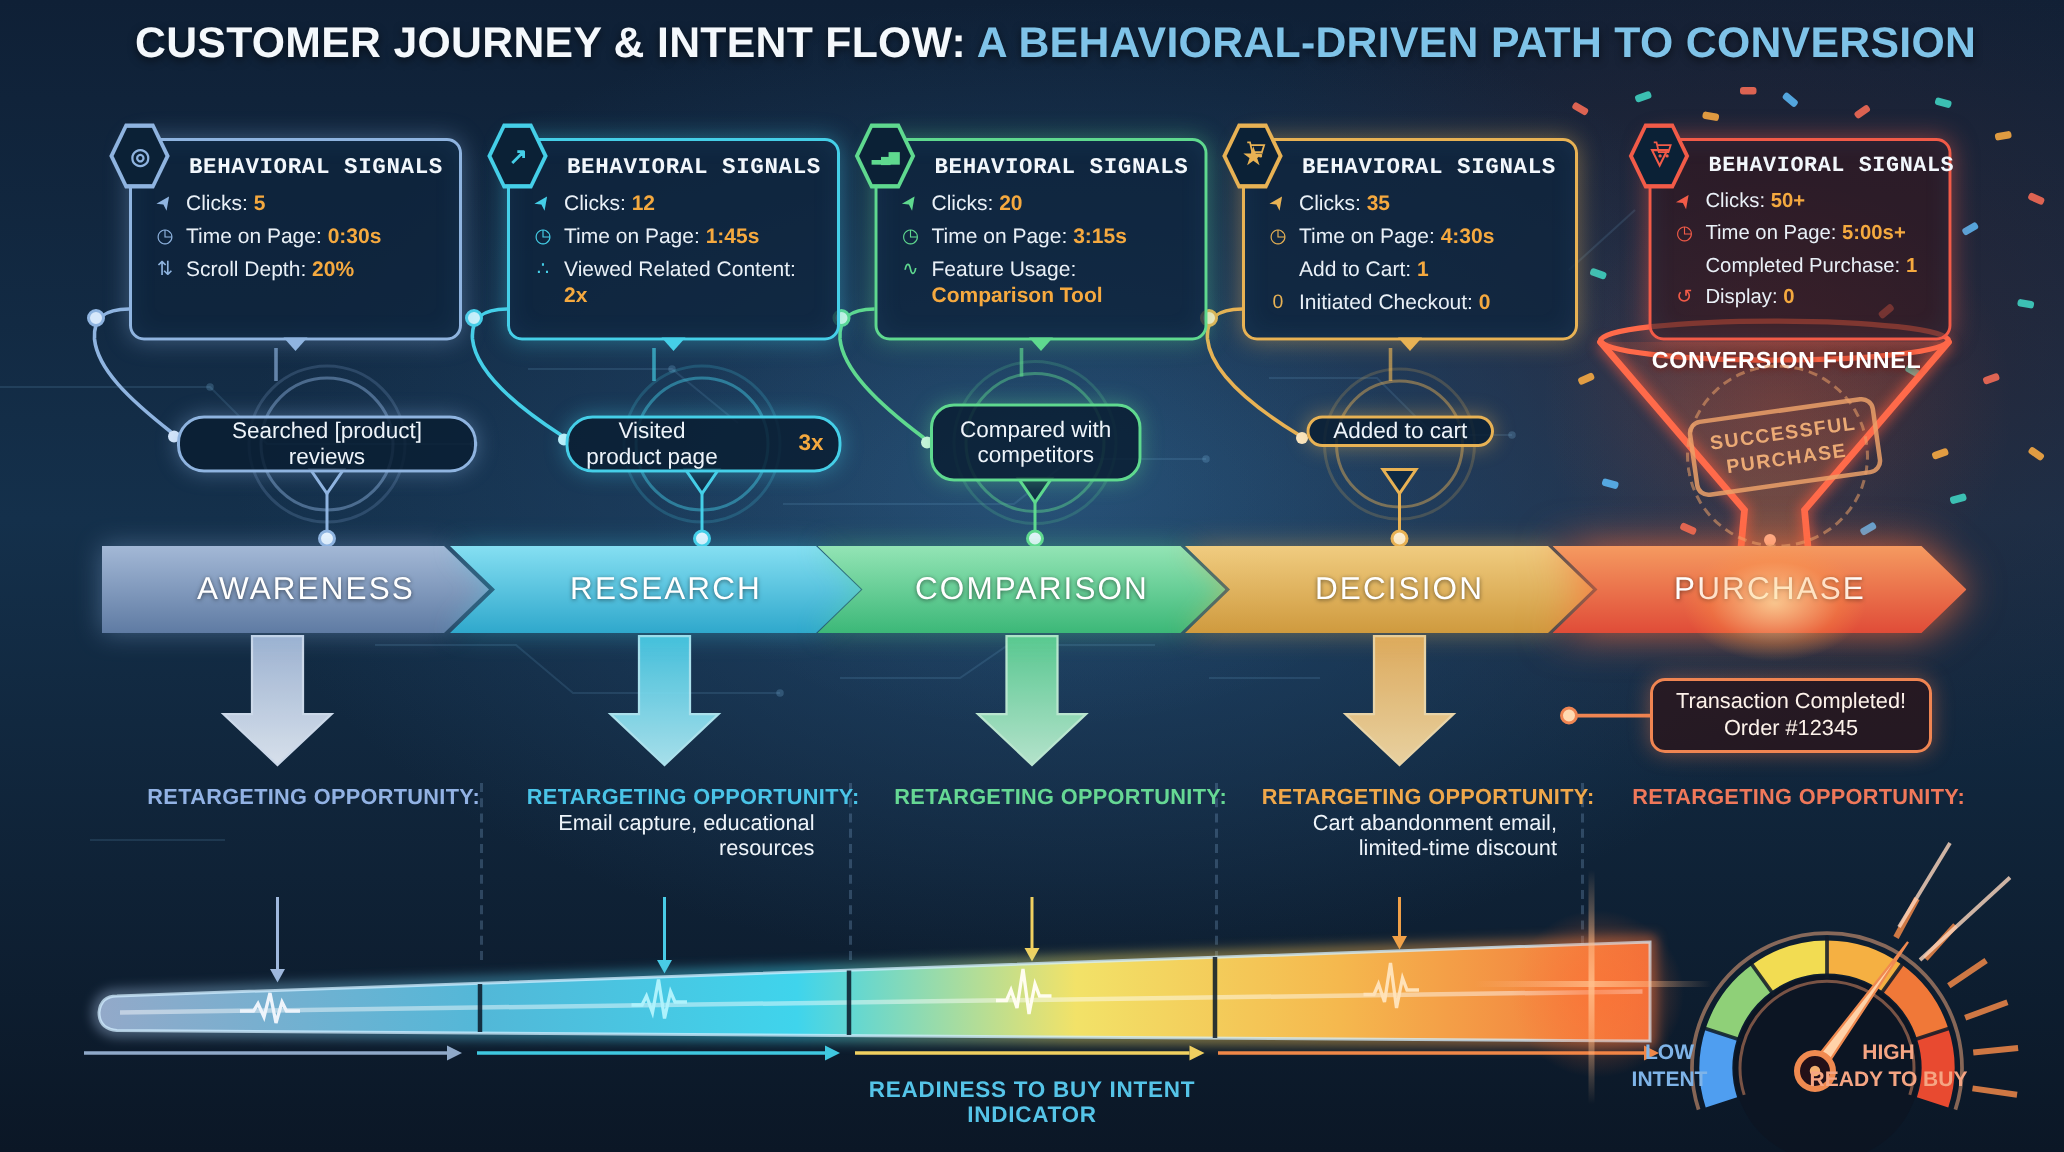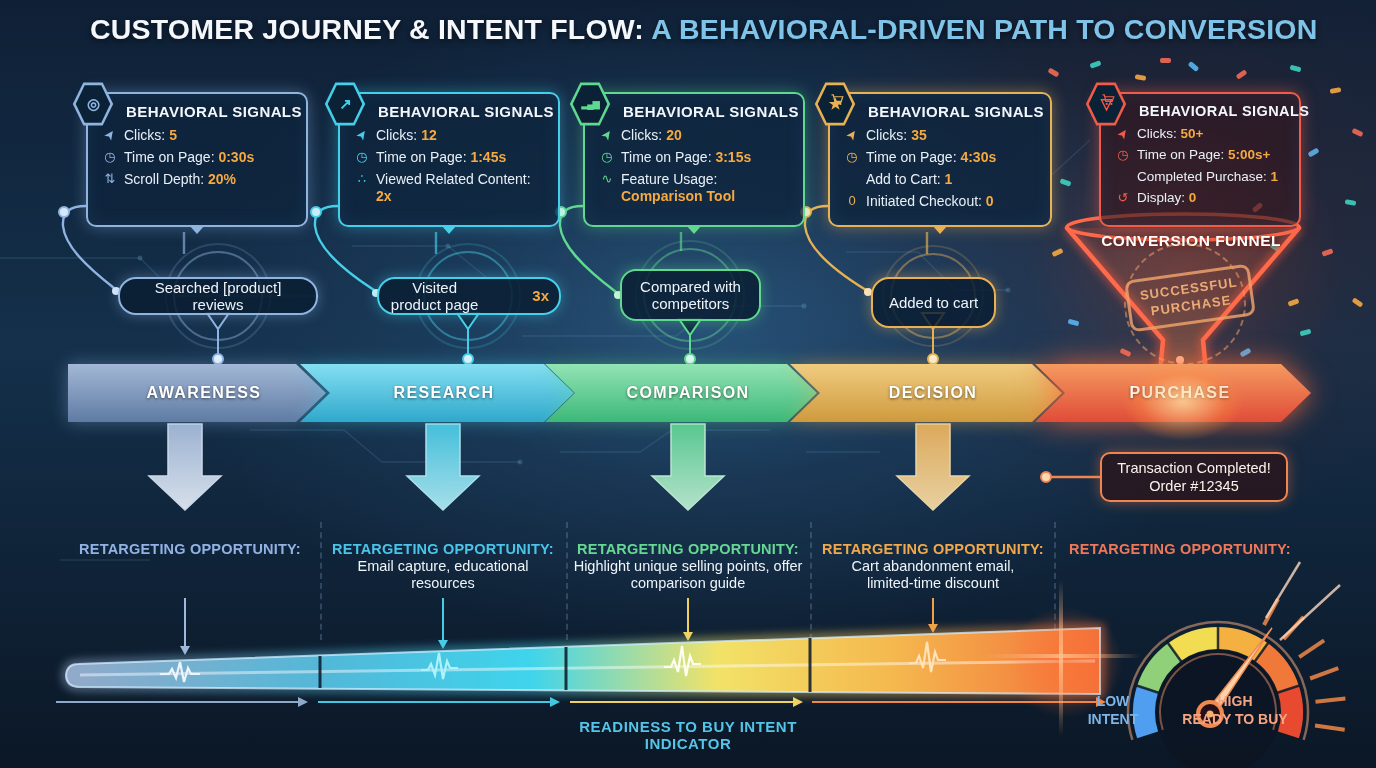--- a/index.html
+++ b/index.html
@@ -29,67 +29,67 @@
   .title .hl2{color:#7fc3e8;}
   .col1{--ac:#8fb4e0;--acg:rgba(143,180,224,.40);--rh:#92b2e4;}
   .col2{--ac:#45cfe8;--acg:rgba(69,207,232,.40);--rh:#4ac4e8;}
   .col3{--ac:#5fd98f;--acg:rgba(95,217,143,.40);--rh:#66d894;}
   .col4{--ac:#e8b254;--acg:rgba(232,178,84,.45);--rh:#f0a84a;}
   .col5{--ac:#f25b48;--acg:rgba(242,91,72,.50);--rh:#f0785a;}
   .card{position:absolute;top:92px;border:2px solid var(--ac);border-radius:10px;
     background:rgba(14,36,60,.78);padding:9px 10px 10px 12px;min-height:112px;z-index:6;
     box-shadow:0 0 16px var(--acg), inset 0 0 18px rgba(80,160,220,.10);}
   .card.col5{background:rgba(52,22,30,.62);}
-  .card-title{color:#f2f7fc;font-weight:bold;font-size:15px;letter-spacing:.4px;margin:0 0 7px 26px;white-space:nowrap;}
+  .card-title{color:#f2f7fc;font-weight:bold;font-size:15px;letter-spacing:.4px;margin:0 0 7px 26px;white-space:nowrap;font-family:Liberation Mono, monospace;}
   .sig{display:flex;align-items:flex-start;margin:5px 0;font-size:14px;color:#e9f0f7;line-height:1.22;}
   .si{width:20px;flex:0 0 20px;text-align:center;color:var(--ac);margin-right:4px;font-size:13px;}
   .si.rot{transform:rotate(-55deg);display:inline-block;}
   .sv{color:#f5a93f;font-weight:bold;}
   .hex{position:absolute;left:-16px;top:-13px;width:42px;height:46px;
     clip-path:polygon(27% 3%,73% 3%,98% 50%,73% 97%,27% 97%,2% 50%);
     background:var(--ac);display:flex;align-items:center;justify-content:center;}
   .hex::before{content:"";position:absolute;inset:3px;clip-path:inherit;background:#0b2136;}
   .hexg{position:relative;z-index:1;color:var(--ac);font-size:15px;font-weight:bold;letter-spacing:-1px;}
   .ctail{position:absolute;left:50%;bottom:-9px;margin-left:-8px;width:0;height:0;
     border-left:8px solid transparent;border-right:8px solid transparent;border-top:9px solid var(--ac);}
   .bubble{position:absolute;border:2px solid var(--ac);border-radius:18px;background:rgba(10,30,50,.84);
     color:#eef4fa;font-size:15px;display:flex;align-items:center;justify-content:center;text-align:center;
     box-shadow:0 0 14px var(--acg);z-index:6;line-height:1.15;padding:4px 10px;box-sizing:border-box;}
   .hl{color:#f5a93f;font-weight:bold;margin-left:4px;}
   .stageA{position:absolute;top:364px;height:58px;z-index:5;filter:drop-shadow(0 0 9px var(--acg));}
   .stage-shape{position:absolute;inset:0;
     clip-path:polygon(30px 50%,0 0,calc(100% - 30px) 0,100% 50%,calc(100% - 30px) 100%,0 100%);}
   .stageA.first .stage-shape{clip-path:polygon(0 0,calc(100% - 30px) 0,100% 50%,calc(100% - 30px) 100%,0 100%);}
   .stage-label{position:absolute;inset:0;display:flex;align-items:center;justify-content:center;
-    padding-left:14px;color:#fff;font-weight:bold;font-size:16px;letter-spacing:1.4px;
+    padding-left:14px;color:#fff;font-weight:normal;font-size:21px;letter-spacing:1.4px;
     text-shadow:0 1px 3px rgba(0,0,0,.55);}
   .sh1{background:linear-gradient(180deg,#a3b8d6,#5f7ba3);}
   .sh2{background:linear-gradient(180deg,#85dff2,#2fa8cc);}
   .sh3{background:linear-gradient(180deg,#93e4b5,#3cb878);}
   .sh4{background:linear-gradient(180deg,#f0cc80,#cf9a3e);}
   .sh5{background:linear-gradient(180deg,#f59a60,#e04c38);}
-  .ret{position:absolute;top:541px;width:260px;text-align:center;z-index:5;}
+  .ret{position:absolute;top:524px;width:260px;text-align:right;z-index:5;}
   .ret-h{font-weight:bold;font-size:14.5px;color:var(--rh);letter-spacing:.2px;}
   .ret-b{font-size:14.5px;color:#eef4fa;line-height:1.18;margin-top:1px;}
   .sep{position:absolute;top:522px;height:118px;border-left:2px dashed rgba(130,170,210,.28);z-index:3;}
   .transaction{position:absolute;left:1100px;top:452px;width:188px;border:2px solid #f08552;border-radius:10px;
     background:rgba(44,20,24,.72);color:#fdf2ea;font-size:14.5px;text-align:center;padding:5px 6px;
     line-height:1.25;z-index:7;box-shadow:0 0 14px rgba(240,120,70,.45);box-sizing:border-box;}
   .funnel-label{position:absolute;left:1085px;top:232px;width:196px;text-align:right;color:#fff;
     font-weight:bold;font-size:15.5px;letter-spacing:.5px;z-index:7;text-shadow:0 1px 4px rgba(120,20,10,.85);}
   .stamp-ring{position:absolute;left:1124px;top:243px;width:118px;height:118px;z-index:7;
     border:2px dashed rgba(235,160,105,.55);border-radius:50%;transform:rotate(-8deg);}
   .stamp{position:absolute;left:1127px;top:272px;width:112px;padding:6px 4px;z-index:7;
     border:3px solid rgba(235,160,105,.85);border-radius:9px;color:rgba(242,176,120,.95);
     font-weight:bold;font-size:13px;letter-spacing:1px;text-align:center;transform:rotate(-8deg);line-height:1.3;}
   .ind-label{position:absolute;left:538px;top:718px;width:300px;text-align:center;z-index:9;
     color:#55c4e8;font-weight:bold;font-size:15px;letter-spacing:.5px;}
   .low-label{position:absolute;left:1080px;top:693px;width:66px;text-align:center;z-index:9;
     color:#7fb4e8;font-weight:bold;font-size:14px;line-height:1.25;}
-  .high-label{position:absolute;left:1170px;top:693px;width:130px;text-align:center;z-index:9;
+  .high-label{position:absolute;left:1194px;top:693px;width:130px;text-align:center;z-index:9;
     color:#f5a583;font-weight:bold;font-size:14px;line-height:1.25;}
   .confetti{position:absolute;z-index:3;pointer-events:none;}
   .cf{position:absolute;width:11px;height:5px;border-radius:2px;opacity:.9;}
 </style>
 </head>
 <body>
 
 <div class="wrap">
 
   <svg id="bgdecor" width="1376" height="768">
@@ -419,21 +419,21 @@
   <div class="bubble col1" style="left:118px;top:277px;width:200px;height:38px;">
     <span>Searched [product] reviews</span>
   </div>
   <div class="bubble col2" style="left:377px;top:277px;width:184px;height:38px;gap:48px;">
     <span>Visited product page</span>
       <b class="hl">3x</b>
   </div>
   <div class="bubble col3" style="left:620px;top:269px;width:141px;height:52px;border-radius:16px;">
     <span>Compared with competitors</span>
   </div>
-  <div class="bubble col4" style="left:871px;top:277px;width:125px;height:51px;">
+  <div class="bubble col4" style="left:871px;top:277px;width:125px;height:21px;">
     <span>Added to cart</span>
   </div>
 
   <div class="stageA first col1" style="left:68px;width:258px;">
     <div class="stage-shape sh1"></div>
     <span class="stage-label">AWARENESS</span>
   </div>
   <div class="stageA col2" style="left:300px;width:274px;">
     <div class="stage-shape sh2"></div>
     <span class="stage-label">RESEARCH</span>
@@ -466,21 +466,20 @@
 
   <div class="ret col1" style="left:60px;">
     <div class="ret-h">RETARGETING OPPORTUNITY:</div>
   </div>
   <div class="ret col2" style="left:313px;">
     <div class="ret-h">RETARGETING OPPORTUNITY:</div>
     <div class="ret-b" style="width:200px;margin:1px auto 0;">Email capture, educational resources</div>
   </div>
   <div class="ret col3" style="left:558px;">
     <div class="ret-h">RETARGETING OPPORTUNITY:</div>
-    <div class="ret-b">Highlight unique selling points, offer comparison guide</div>
   </div>
   <div class="ret col4" style="left:803px;">
     <div class="ret-h">RETARGETING OPPORTUNITY:</div>
     <div class="ret-b" style="width:210px;margin:1px auto 0;">Cart abandonment email, limited-time discount</div>
   </div>
   <div class="ret col5" style="left:1050px;">
     <div class="ret-h">RETARGETING OPPORTUNITY:</div>
   </div>
 
   <div class="sep" style="left:320px;"></div>

